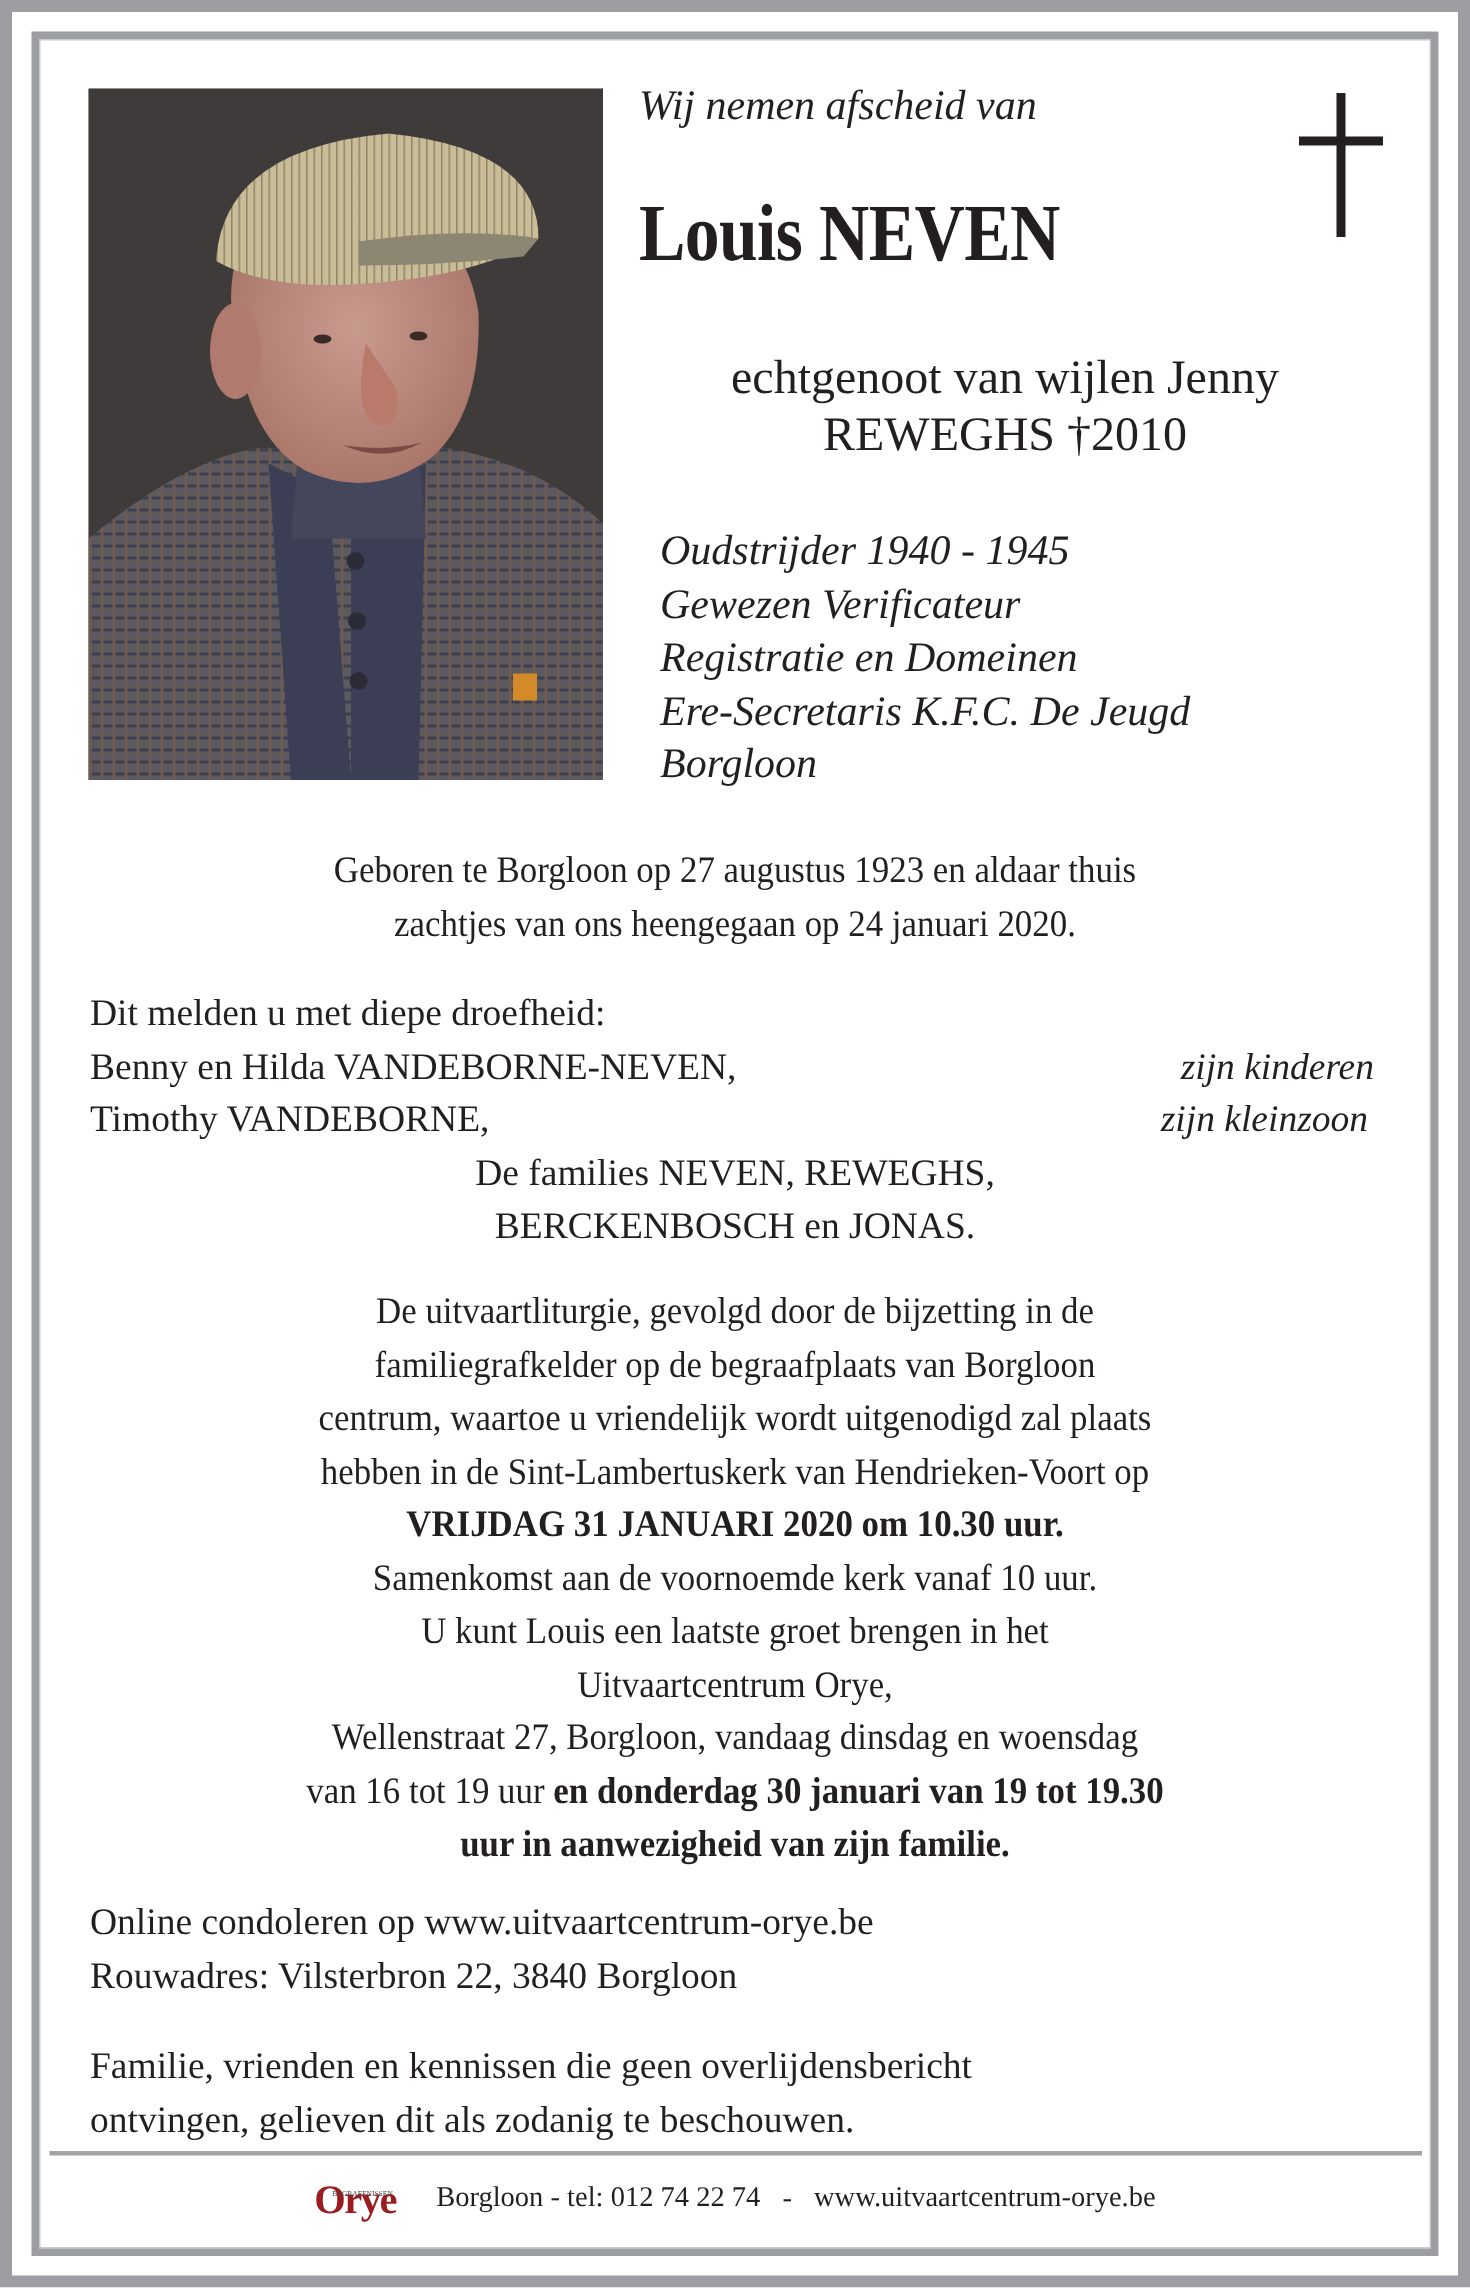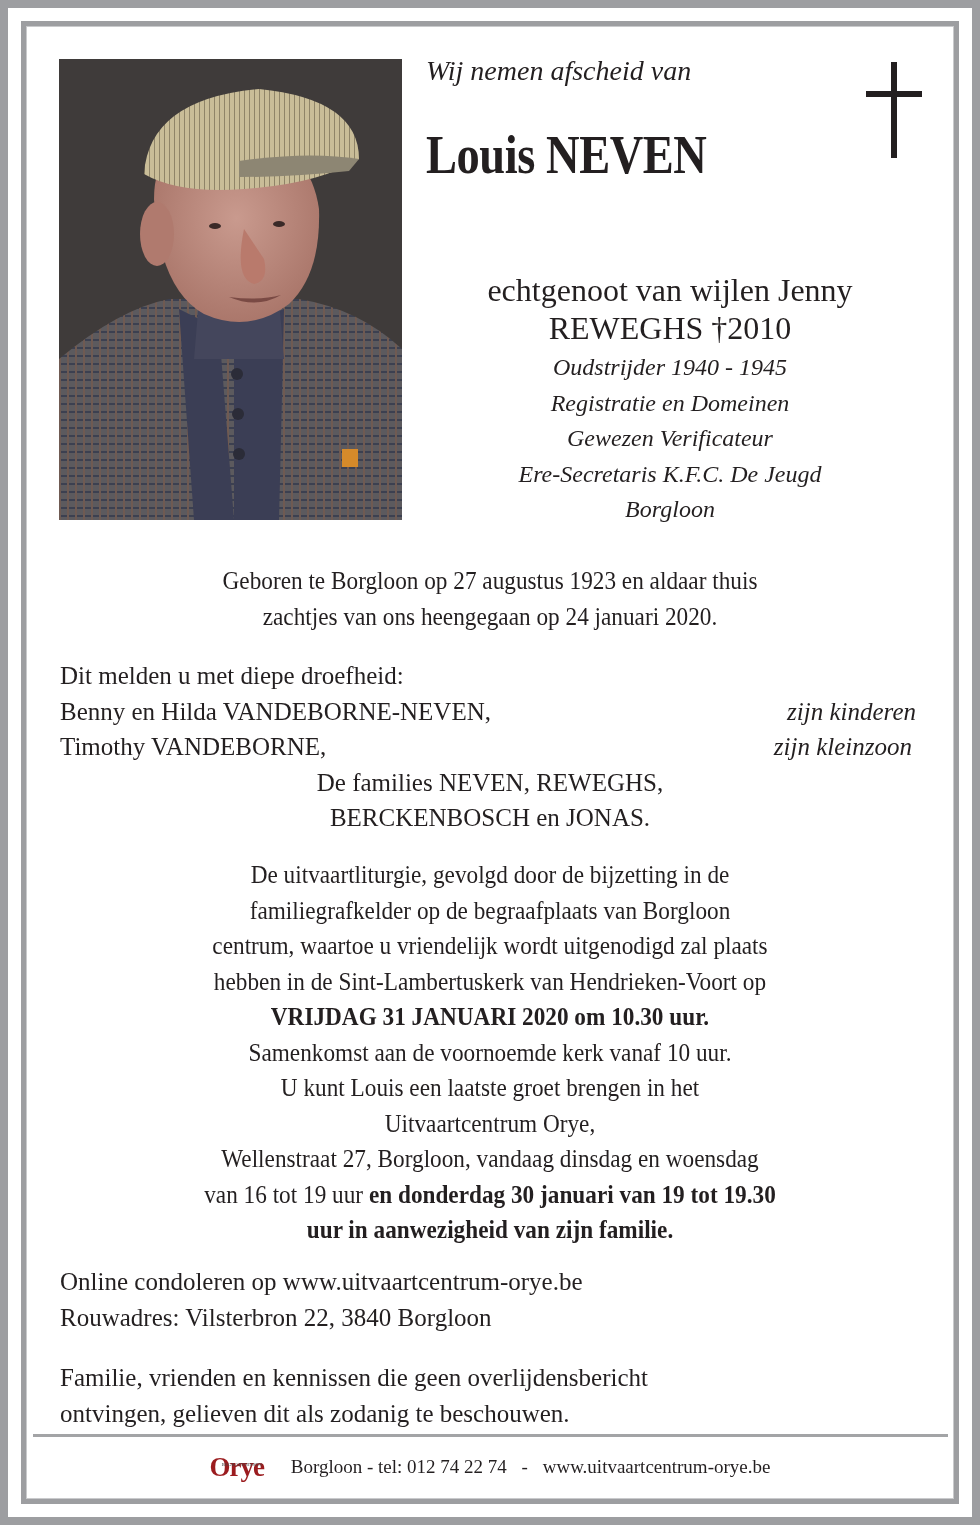--- a/index.html
+++ b/index.html
@@ -27,25 +27,25 @@
   .cross .v { position: absolute; left: 25px; top: 0; width: 6px; height: 96px; background: #231f20; }
   .cross .h { position: absolute; left: 0; top: 29px; width: 56px; height: 6px; background: #231f20; }
 
   .intro { position: absolute; left: 426px; top: 52px; font-size: 28px; line-height: 38px; font-style: italic; }
   .name {
     position: absolute; left: 426px; top: 120px; font-size: 54px; line-height: 70px;
     font-weight: bold; transform: scaleX(0.86); transform-origin: left center; letter-spacing: -0.5px;
   }
   .spouse {
     position: absolute; left: 412px; top: 232px; width: 516px; text-align: center;
-    font-size: 32px; line-height: 38px; margin-top: 39px;
+    font-size: 32px; line-height: 38px;
   }
   .titles {
-    position: absolute; left: 440px; top: 350px; width: 460px; text-align: center;
-    font-size: 24px; line-height: 35.5px; font-style: italic;
+    position: absolute; left: 440px; top: 350px; width: 460px; 
+    font-size: 28px; line-height: 35.5px; font-style: italic;
   }
   .block {
     position: absolute; left: 44px; width: 892px; font-size: 25px; line-height: 35.5px;
   }
   .block .line { white-space: nowrap; }
   .condensed { transform: scaleX(0.93); transform-origin: center; }
   .birth { top: 563px; text-align: center; }
   .announce { top: 658px; }
   .announce .row { display: flex; justify-content: space-between; padding-left: 16px; padding-right: 20px; gap: 33px; }
   .announce .rel { font-style: italic; }
@@ -124,22 +124,22 @@
 <div class="intro">Wij nemen afscheid van</div>
 <div class="name">Louis NEVEN</div>
 
 <div class="spouse">
   <div>echtgenoot van wijlen Jenny</div>
   <div>REWEGHS †2010</div>
 </div>
 
 <div class="titles">
   <div>Oudstrijder 1940 - 1945</div>
+  <div>Gewezen Verificateur</div>
   <div>Registratie en Domeinen</div>
-  <div>Gewezen Verificateur</div>
   <div>Ere-Secretaris K.F.C. De Jeugd</div>
   <div>Borgloon</div>
 </div>
 
 <div class="block birth">
   <div class="line condensed">Geboren te Borgloon op 27 augustus 1923 en aldaar thuis</div>
   <div class="line condensed">zachtjes van ons heengegaan op 24 januari 2020.</div>
 </div>
 
 <div class="block announce">

